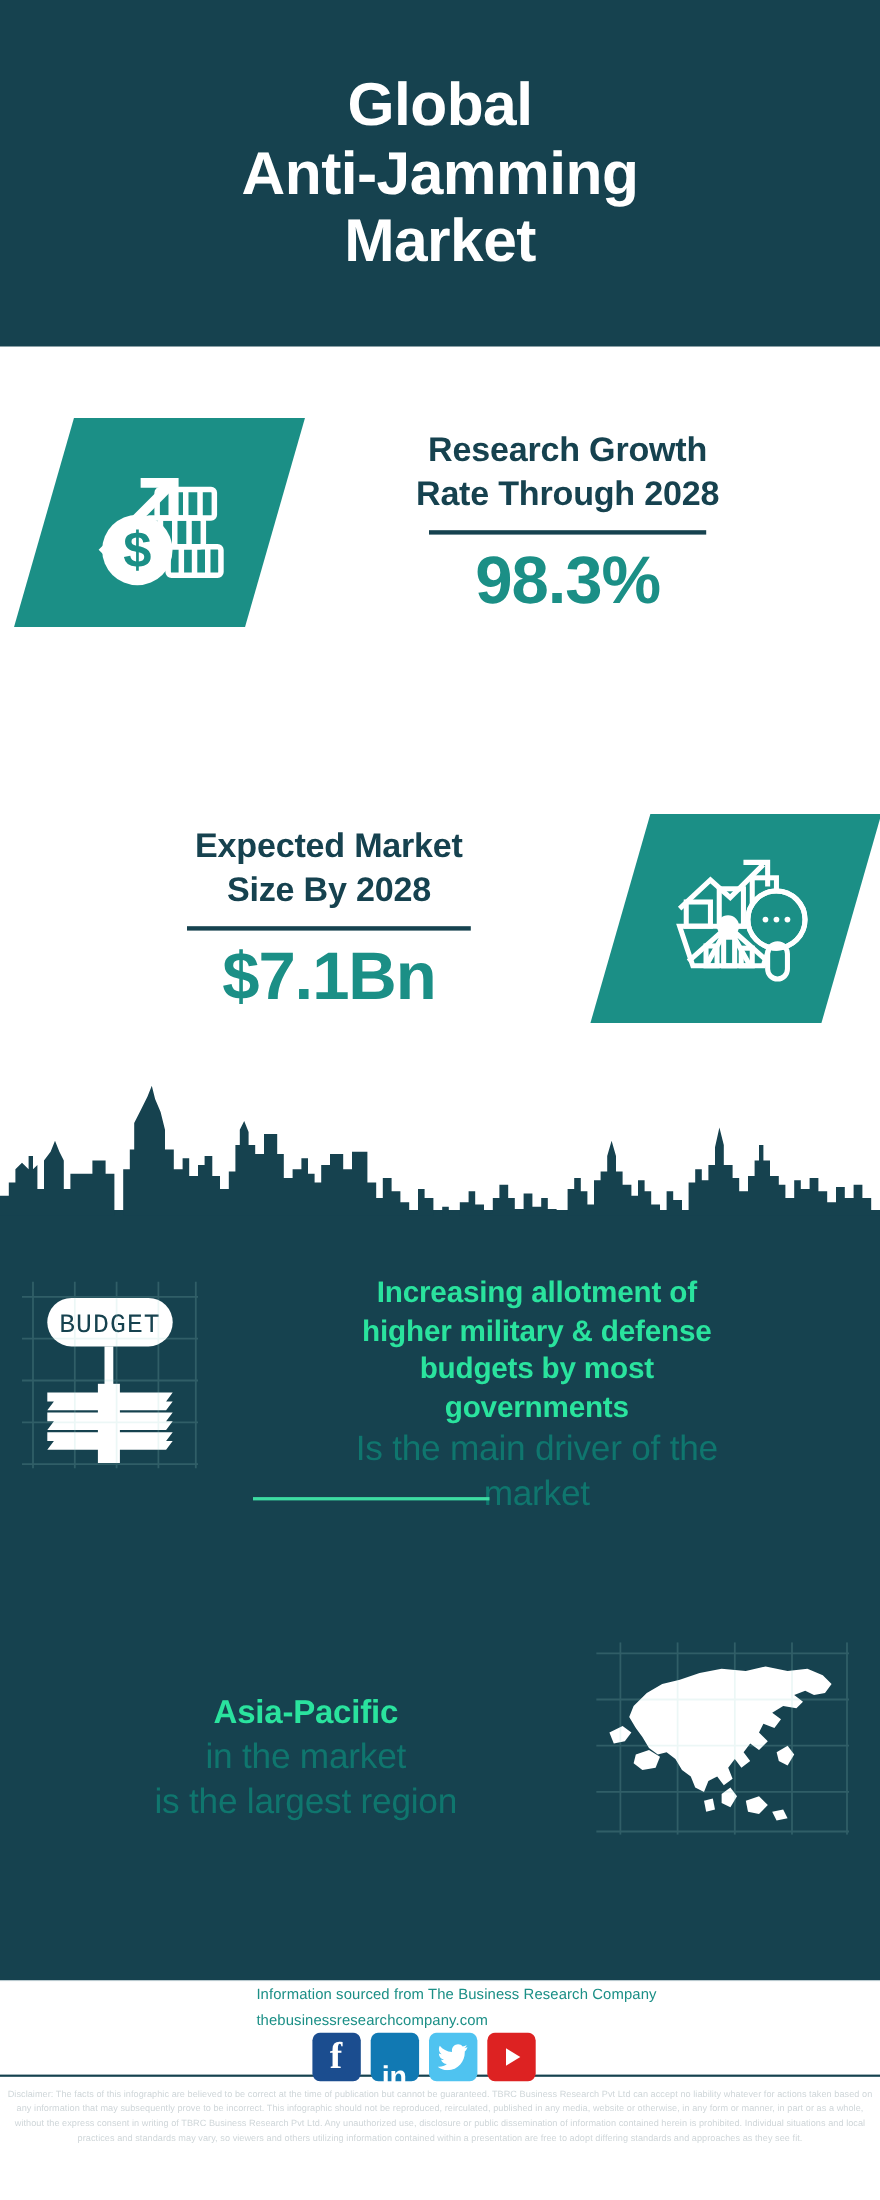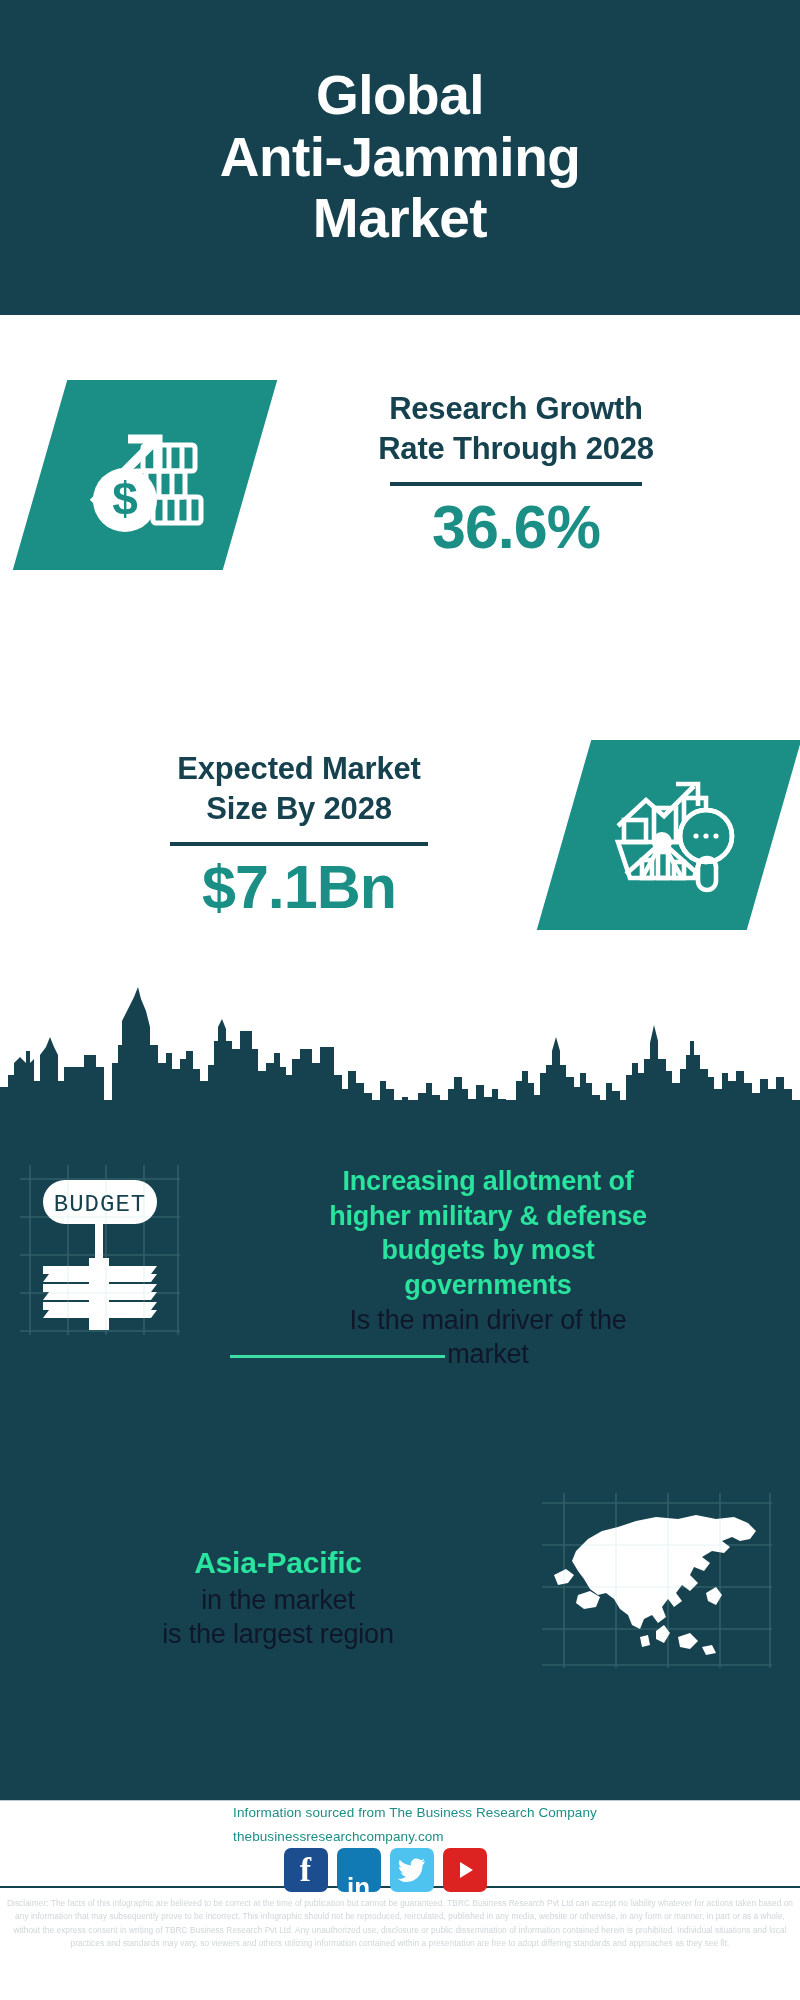--- a/index.html
+++ b/index.html
@@ -65,21 +65,21 @@
 
   .fact-ico-left { flex:0 0 200px; height:190px; position:relative; display:flex; align-items:center; justify-content:center; }
   .fact-ico-right { flex:0 0 250px; height:190px; position:relative; display:flex; align-items:center; justify-content:center; }
 
   .fact-copy { flex:1 1 auto; text-align:center; padding:0 10px; position:relative;margin-top:36px; }
   .fact-head {
     color:#2ae39e; font-weight:bold; font-size:27px; line-height:1.28;
     letter-spacing:-0.2px;
   }
   .fact-sub {
-    color:#0f172a; font-weight:normal; font-size:27px; line-height:1.28;
+    color:#0f766e; font-weight:normal; font-size:32px; line-height:1.28;
     letter-spacing:-0.2px;
   }
   .fact-rule {
     position:absolute; height:3px; background:#3ddca2; width:215px;
     left:30px; bottom:14px;
   }
 
   
   .footer {
     position:absolute; left:0; top:1800px; width:800px; height:88px;
@@ -144,21 +144,21 @@
           <text x="46" y="106" text-anchor="middle" font-family="Liberation Sans, sans-serif" font-size="46" font-weight="bold" fill="#1b8f86">$</text>
         </svg>
       </span>
     </div>
     <div class="stat-text">
       <div class="stat-label">
         <div>Research Growth</div>
         <div>Rate Through 2028</div>
       </div>
       <div class="stat-rule rule-w1"></div>
-      <div class="stat-value">36.6%</div>
+      <div class="stat-value">98.3%</div>
     </div>
     <div style="flex:0 0 18px"></div>
   </div>
 
   <div class="stat-row stat-row-2">
     <div style="flex:0 0 34px"></div>
     <div class="stat-text">
       <div class="stat-label">
         <div>Expected Market</div>
         <div>Size By 2028</div>

